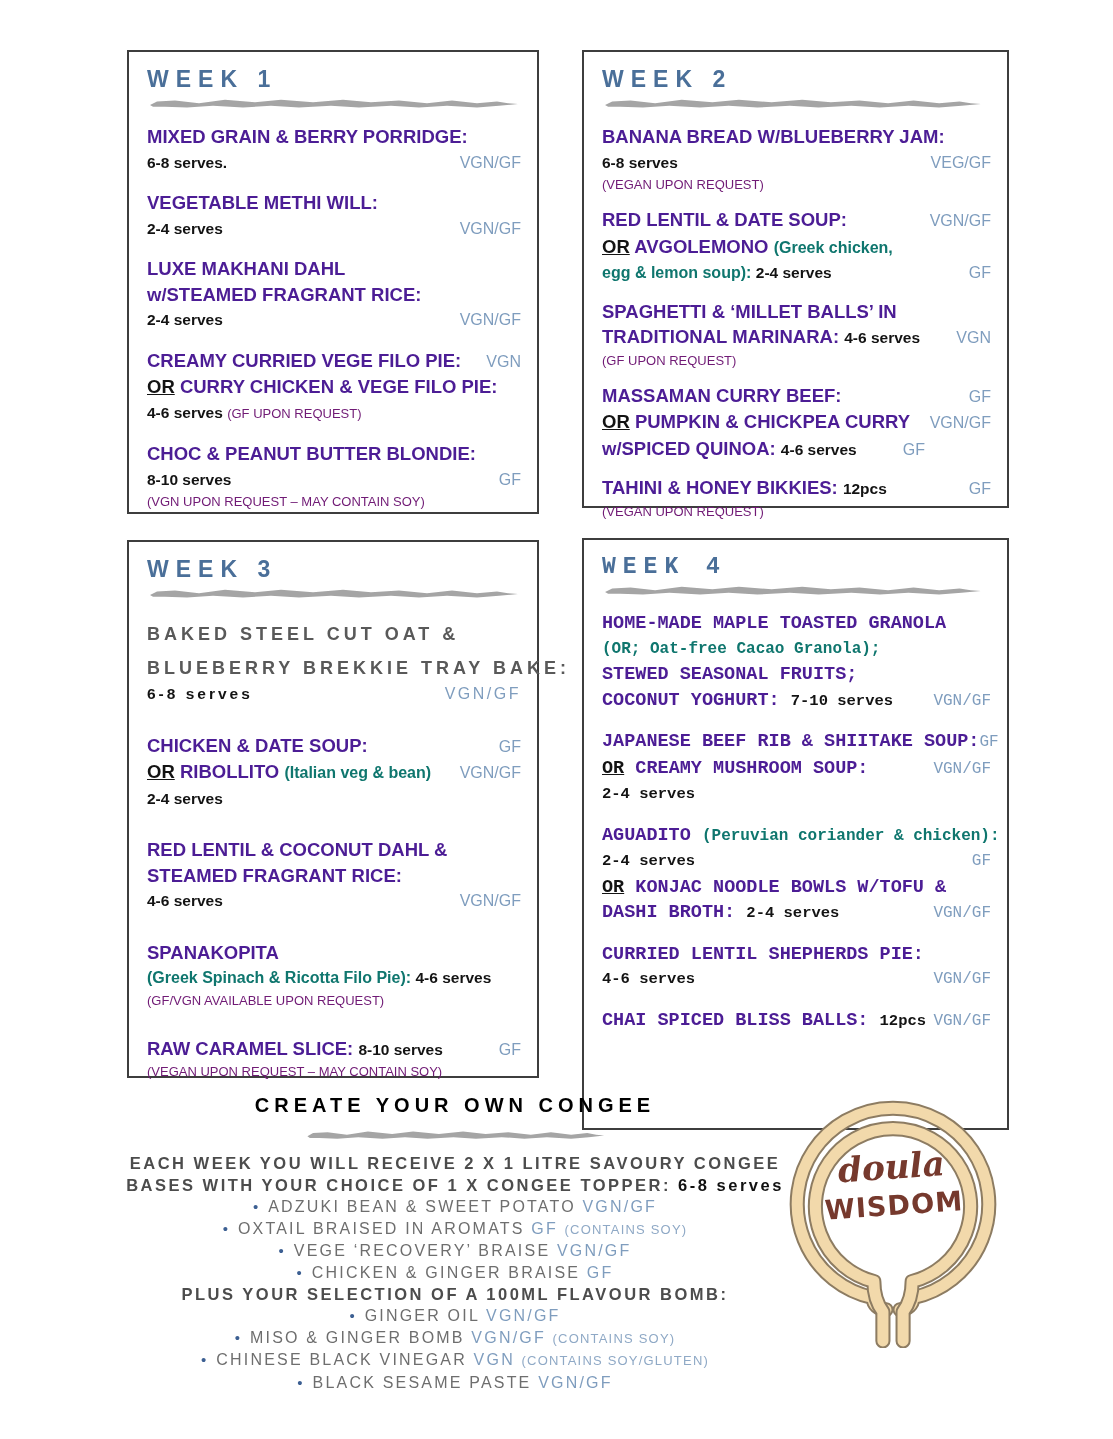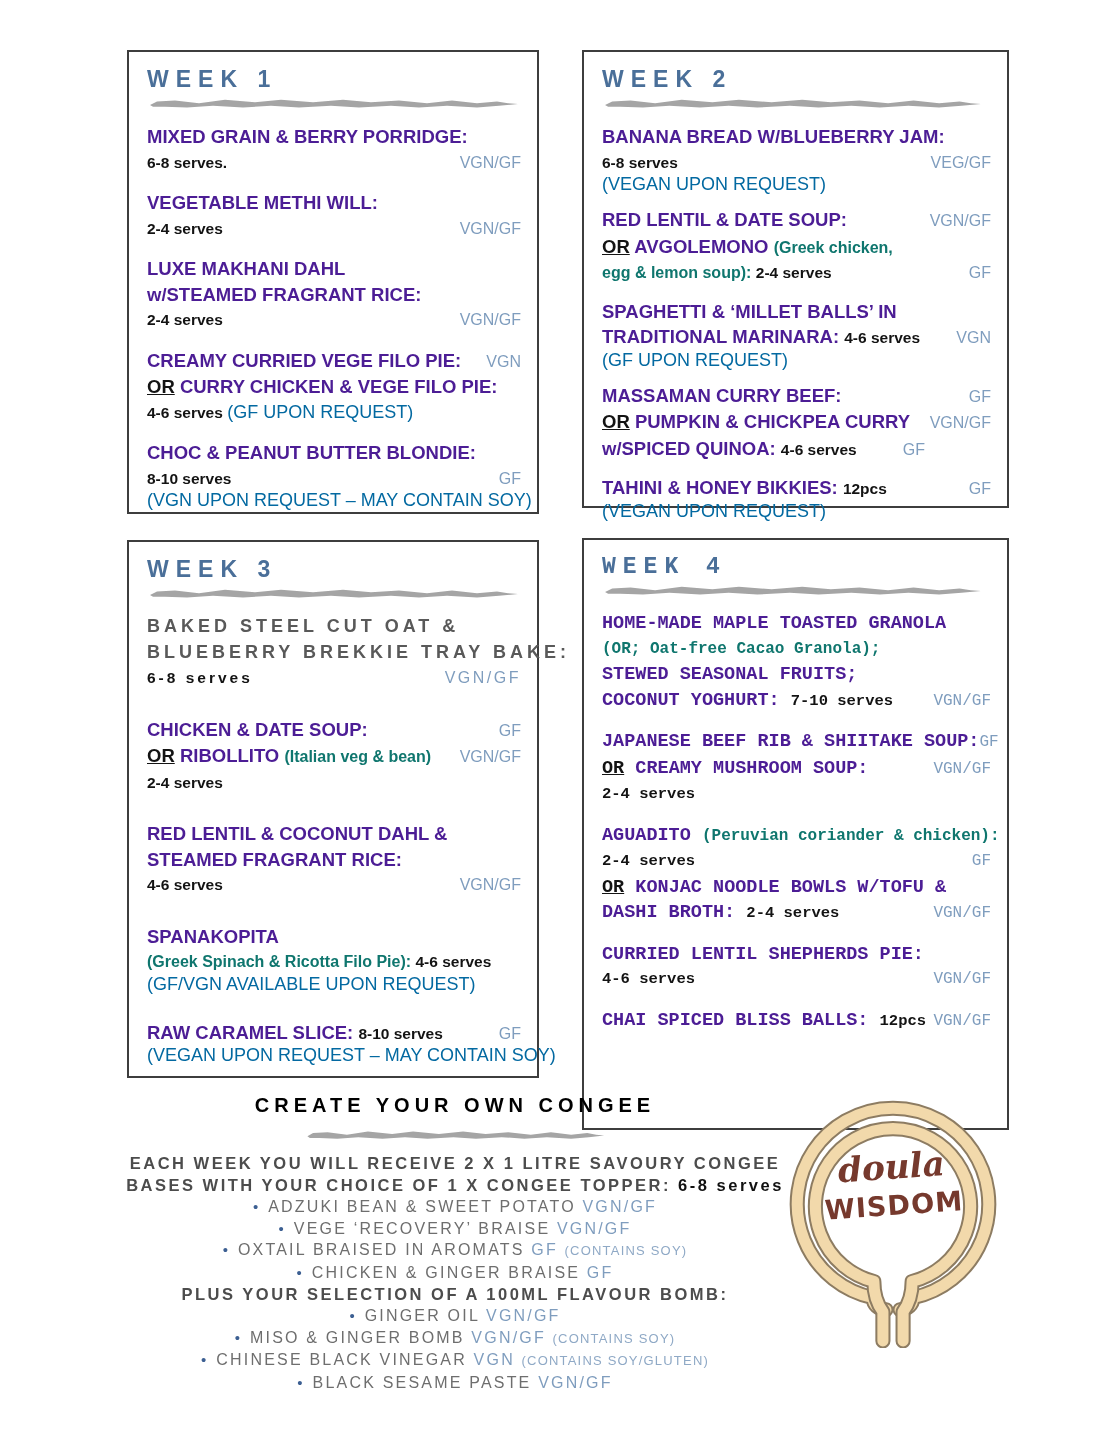--- a/index.html
+++ b/index.html
@@ -20,28 +20,28 @@
 
   .item{margin-bottom:15px;}
   .b1 .item{margin-bottom:13px;}
   .b2 .item{margin-bottom:26px;}
   .line{display:flex;align-items:baseline;line-height:25.5px;}
   .line span{white-space:pre;}
   .ln-note{line-height:19px;}
   .right{margin-left:auto;}
 
   .s-title{font-weight:bold;color:#4c1d95;font-size:18.5px;}
-  .s-titleW{font-weight:bold;color:#595959;font-size:18px;letter-spacing:4px;}
+  .s-titleW{font-weight:bold;color:#595959;font-size:18px;letter-spacing:4px;margin-top:8px;}
   .s-or{font-weight:bold;color:#131313;font-size:18.5px;text-decoration:underline;}
   .s-sub{font-weight:bold;color:#0f766e;font-size:16px;}
   .s-bold{font-weight:bold;color:#131313;font-size:15.5px;}
   .s-boldW{font-weight:bold;color:#131313;font-size:15.5px;letter-spacing:3px;}
   .s-tag{color:#7f9dbe;font-size:16px;}
   .s-tagW{color:#7f9dbe;font-size:16px;letter-spacing:2.5px;}
-  .s-note{color:#0369a1;font-size:18px;}
+  .s-note{color:#701a75;font-size:13px;}
   .s-gap{margin-left:46px;}
 
   
   .congee{position:absolute;left:40px;top:1094px;width:830px;text-align:center;}
   .c-title{margin:0 0 12px;font-size:20px;font-weight:bold;letter-spacing:5px;color:#000000;}
   .c-bold{font-size:16.5px;font-weight:bold;color:#4c4c4c;letter-spacing:2.5px;line-height:22px;}
   .c-serves{color:#111111;}
   .c-line{font-size:16px;color:#6e6e6e;letter-spacing:2.2px;line-height:21.5px;}
   .c-dot{color:#3c5f92;margin-right:10px;font-size:15px;letter-spacing:0;}
   .c-tag{color:#7f9dbe;}
@@ -348,22 +348,22 @@
 
   <section class="congee">
     <h2 class="c-title">CREATE YOUR OWN CONGEE</h2>
     <svg class="c-brush" width="300" height="13" viewBox="0 0 372 16" preserveAspectRatio="none">
         <use href="#brush-path"></use>
       </svg>
     <div class="c-bold">EACH WEEK YOU WILL RECEIVE 2 X 1 LITRE SAVOURY CONGEE</div>
     <div class="c-bold"><span>BASES WITH YOUR CHOICE OF 1 X CONGEE TOPPER: </span><span class="c-serves">6-8 serves</span></div>
     <div id="congee-toppers">
         <div class="c-line"><span class="c-dot">•</span><span>ADZUKI BEAN &amp; SWEET POTATO </span><span class="c-tag">VGN/GF</span></div>
+        <div class="c-line"><span class="c-dot">•</span><span>OXTAIL BRAISED IN AROMATS </span><span class="c-tag">GF </span><span class="c-note">(CONTAINS SOY)</span></div>
         <div class="c-line"><span class="c-dot">•</span><span>VEGE ‘RECOVERY’ BRAISE </span><span class="c-tag">VGN/GF</span></div>
-        <div class="c-line"><span class="c-dot">•</span><span>OXTAIL BRAISED IN AROMATS </span><span class="c-tag">GF </span><span class="c-note">(CONTAINS SOY)</span></div>
         <div class="c-line"><span class="c-dot">•</span><span>CHICKEN &amp; GINGER BRAISE </span><span class="c-tag">GF</span></div>
       </div>
     <div class="c-bold">PLUS YOUR SELECTION OF A 100ML FLAVOUR BOMB:</div>
     <div id="congee-flavours">
         <div class="c-line"><span class="c-dot">•</span><span>GINGER OIL </span><span class="c-tag">VGN/GF</span></div>
         <div class="c-line"><span class="c-dot">•</span><span>MISO &amp; GINGER BOMB </span><span class="c-tag">VGN/GF </span><span class="c-note">(CONTAINS SOY)</span></div>
         <div class="c-line"><span class="c-dot">•</span><span>CHINESE BLACK VINEGAR </span><span class="c-tag">VGN </span><span class="c-note">(CONTAINS SOY/GLUTEN)</span></div>
         <div class="c-line"><span class="c-dot">•</span><span>BLACK SESAME PASTE </span><span class="c-tag">VGN/GF</span></div>
       </div>
   </section>

